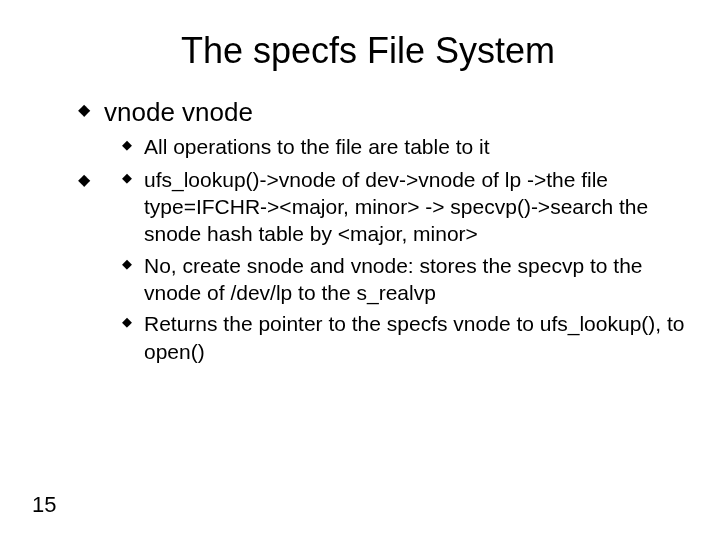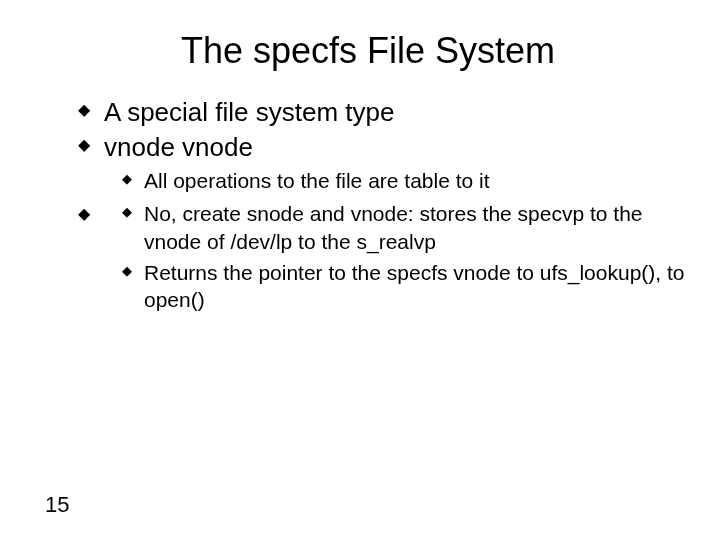--- a/index.html
+++ b/index.html
@@ -61,46 +61,46 @@
   ul.lvl2 > li::before {
     content: "◆";
     position: absolute;
     left: 0;
     top: 4px;
     font-size: 13px;
     color: #000;
   }
   .page-number {
     position: absolute;
-    left: 37px;
+    left: 24px;
     bottom: 22px;
     font-size: 22px;
   }
 </style>
 </head>
 <body>
 
 <div class="slide">
 
   <div class="title">The specfs File System</div>
 
   <ul class="lvl1">
     <li>
-      <span>A special file system type</span>
-    </li>
-    <li>
       <span> vnode vnode</span>
       <ul class="lvl2">
         <li>
           <span>All operations to the file are table to it</span>
         </li>
       </ul>
     </li>
     <li>
       <ul class="lvl2">
+        <li>
+          <span>ufs_lookup()-&gt;vnode of dev-&gt;vnode of lp -&gt;the file type=IFCHR-&gt;&lt;major, minor&gt; -&gt; specvp()-&gt;search the snode hash table by &lt;major, minor&gt;</span>
+        </li>
         <li>
           <span>No, create snode and vnode: stores the specvp to the vnode of /dev/lp to the s_realvp</span>
         </li>
         <li>
           <span>Returns the pointer to the specfs vnode to ufs_lookup(), to open()</span>
         </li>
       </ul>
     </li>
   </ul>
 

